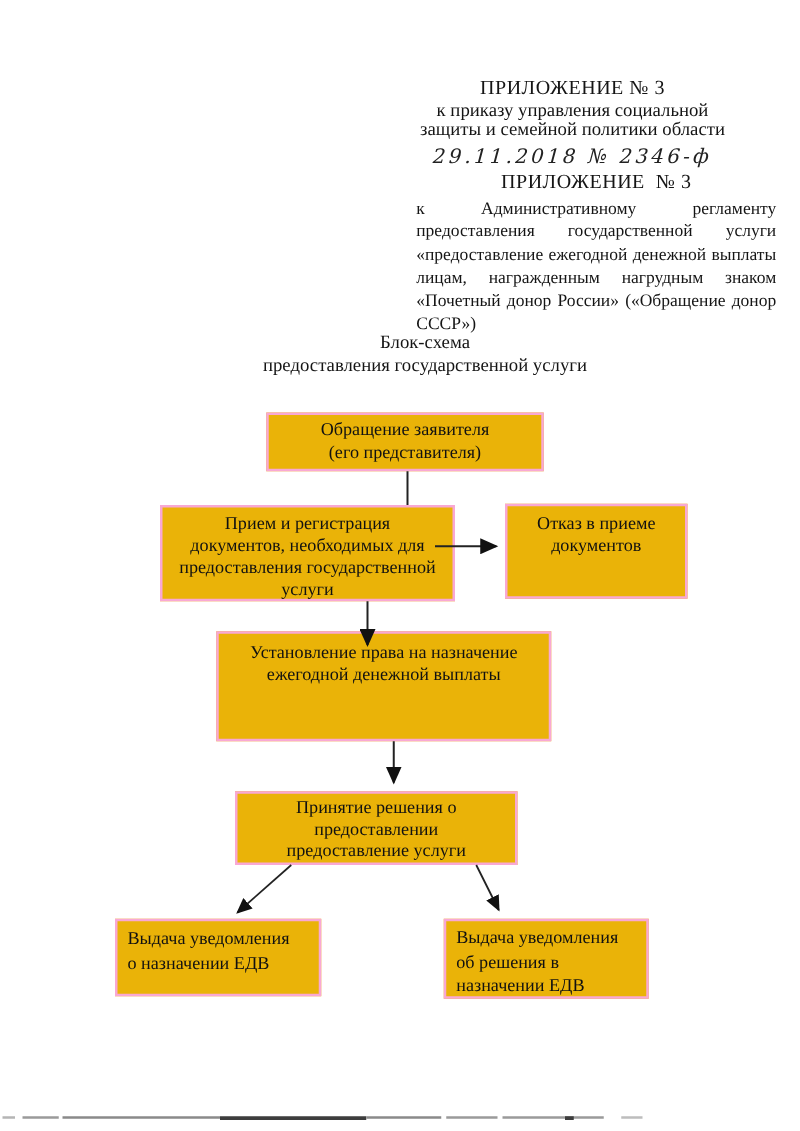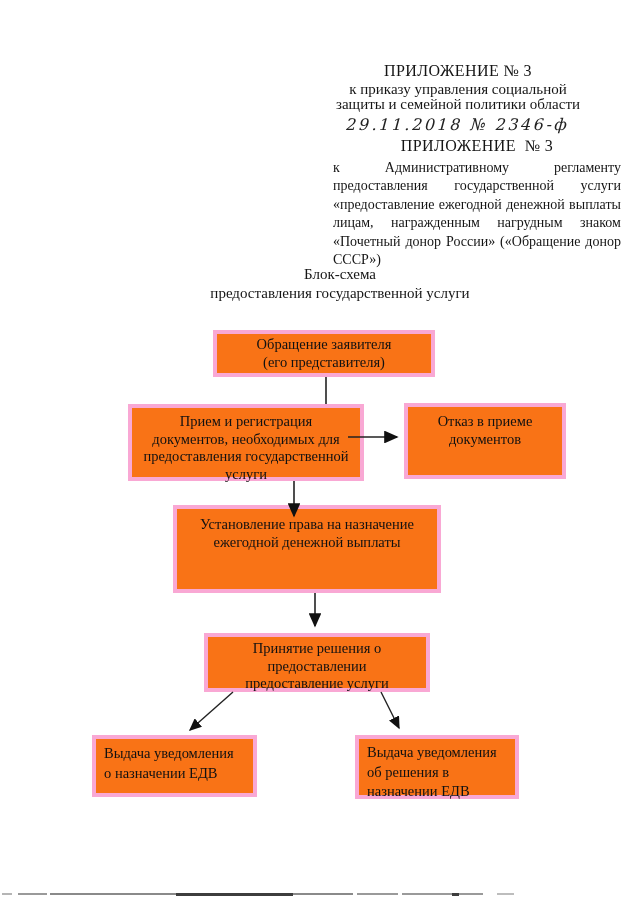--- a/index.html
+++ b/index.html
@@ -27,32 +27,32 @@
   
   .appendix{position:absolute;left:333px;top:137px;width:288px;}
   .appendix-title{font-size:16px;text-align:center;letter-spacing:.4px;margin-bottom:4px;white-space:pre;}
   .appendix-line{font-size:14px;line-height:18.4px;}
   .jline{display:flex;justify-content:space-between;}
   
   .scheme-title{position:absolute;left:40px;top:265px;width:600px;text-align:center;font-size:15px;line-height:19px;}
   
   .fbox{
     position:absolute;
-    border:4px solid #f9a8d4;
-    background:#f97316;
+    border:2px solid #f9a8d4;
+    background:#eab308;
     box-sizing:border-box;
     font-size:14.5px;line-height:17.5px;
     text-align:center;
     color:#111;
   }
   .b-applicant{left:213px;top:330px;width:222px;height:47px;display:flex;flex-direction:column;justify-content:center;}
   .b-reception{left:128px;top:404px;width:236px;height:77px;padding-top:5px;}
-  .b-refusal{left:404px;top:403px;width:162px;height:76px;padding-top:6px;text-align:center;}
+  .b-refusal{left:404px;top:403px;width:146px;height:76px;padding-top:6px;text-align:center;}
   .b-entitlement{left:173px;top:505px;width:268px;height:88px;padding-top:7px;}
-  .b-decision{left:204px;top:633px;width:226px;height:59px;padding-top:3px;}
+  .b-decision{left:188px;top:633px;width:226px;height:59px;padding-top:3px;}
   .b-notice-grant{left:92px;top:735px;width:165px;height:62px;text-align:left;padding:5px 4px 0 8px;line-height:19.5px;}
   .b-notice-refusal{left:355px;top:735px;width:164px;height:64px;text-align:left;padding:4px 4px 0 8px;line-height:19.5px;}
   .arrows{position:absolute;left:0;top:0;width:640px;height:905px;pointer-events:none;}
   
   .artifact{position:absolute;left:0;top:891px;width:640px;height:8px;}
   .artifact div{position:absolute;top:2px;}
   .a1{left:2px;width:10px;height:2px;background:#b5b5b5;}
   .a2{left:18px;width:29px;height:2px;background:#9a9a9a;}
   .a3{left:50px;width:126px;height:2px;background:#8a8a8a;}
   .a4{left:176px;width:117px;height:3px;background:#3d3d3d;}

